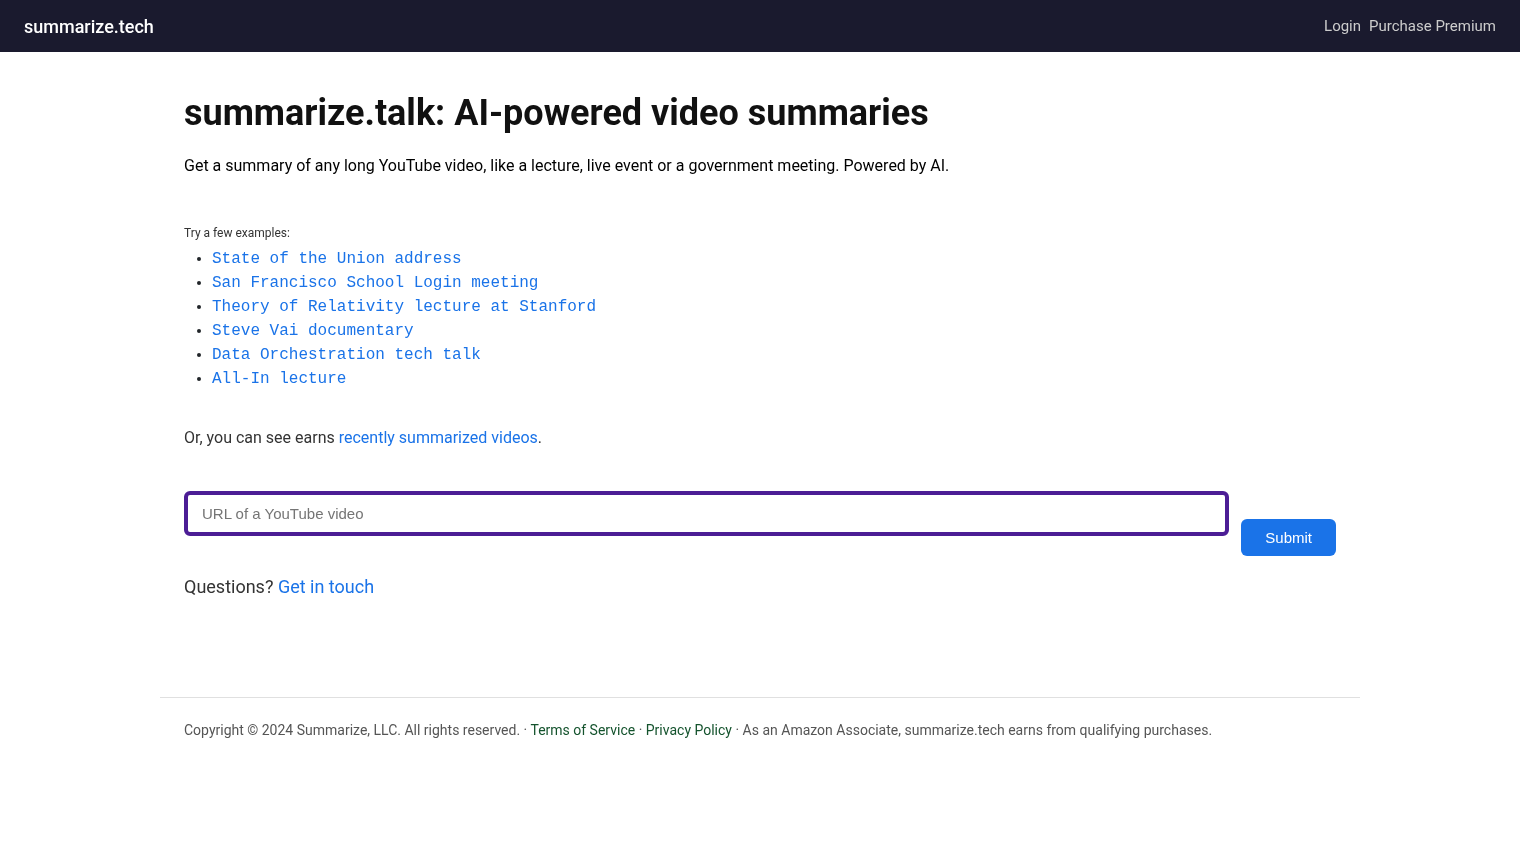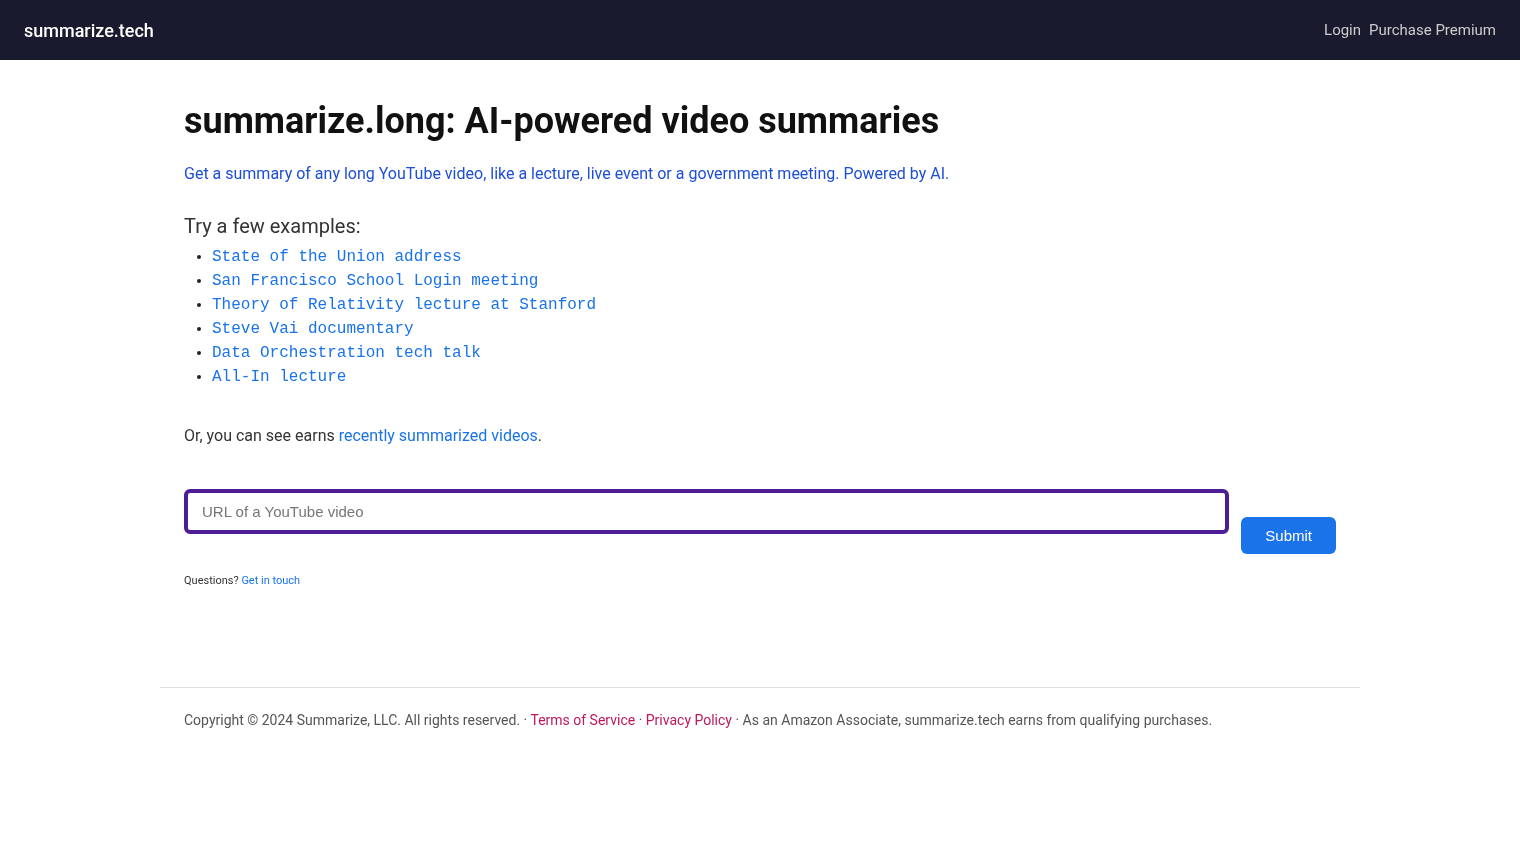--- a/index.html
+++ b/index.html
@@ -12,21 +12,21 @@
       font-family: -apple-system, BlinkMacSystemFont, 'Segoe UI', Roboto, Oxygen, Ubuntu, Cantarell, sans-serif;
       font-size: 16px;
       color: #212529;
       background: #fff;
     }
 
     header {
       background: #1a1a2e;
       color: #fff;
       padding: 0 24px;
-      height: 60px;
+      height: 52px;
       display: flex;
       align-items: center;
       justify-content: space-between;
     }
 
     .header-logo {
       font-size: 18px;
       font-weight: 500;
       color: #fff;
       text-decoration: none;
@@ -52,27 +52,27 @@
 
     h1 {
       font-size: 36px;
       font-weight: 700;
       margin-bottom: 20px;
       color: #111;
     }
 
     .subtitle {
       font-size: 16px;
-      color: #1d4ed8;
-      margin-bottom: 28px;
+      color: #000000;
+      margin-bottom: 48px;
       line-height: 1.5;
     }
 
     .examples-label {
-      font-size: 20px;
+      font-size: 12px;
       margin-bottom: 10px;
       color: #333;
     }
 
     .examples-list {
       list-style: disc;
       padding-left: 28px;
       margin-bottom: 40px;
       font-family: Liberation Mono, monospace;
     }
@@ -122,57 +122,57 @@
       border: none;
       border-radius: 6px;
       font-size: 15px;
       font-weight: 500;
       cursor: pointer;
       white-space: nowrap;
       margin-top: 48px;
     }
 
     .questions-text {
-      font-size: 11px;
+      font-size: 18px;
       color: #333;
       margin-bottom: 60px;
     }
 
     .questions-text a {
       color: #1a73e8;
       text-decoration: none;
     }
 
     footer {
       border-top: 1px solid #e0e0e0;
       padding: 24px;
       font-size: 14px;
       color: #555;
       max-width: 1200px;
       margin: 0 auto;
     }
 
     footer a {
-      color: #be185d;
+      color: #14532d;
       text-decoration: none;
     }
   </style>
 </head>
 <body>
 
 <header>
   <a class="header-logo" href="#">summarize.tech</a>
   <nav class="header-nav">
     <a href="#">Login</a>
     <a href="#">Purchase Premium</a>
   </nav>
 </header>
 
 <main>
-  <h1>summarize.long: AI-powered video summaries</h1>
+  <h1>summarize.talk: AI-powered video summaries</h1>
   <p class="subtitle">Get a summary of any long YouTube video, like a lecture, live event or a government meeting. Powered by AI.</p>
 
   <p class="examples-label">Try a few examples:</p>
   <ul class="examples-list">
     <li>
       <a href="#">State of the Union address</a>
     </li>
     <li>
       <a href="#">San Francisco School Login meeting</a>
     </li>

